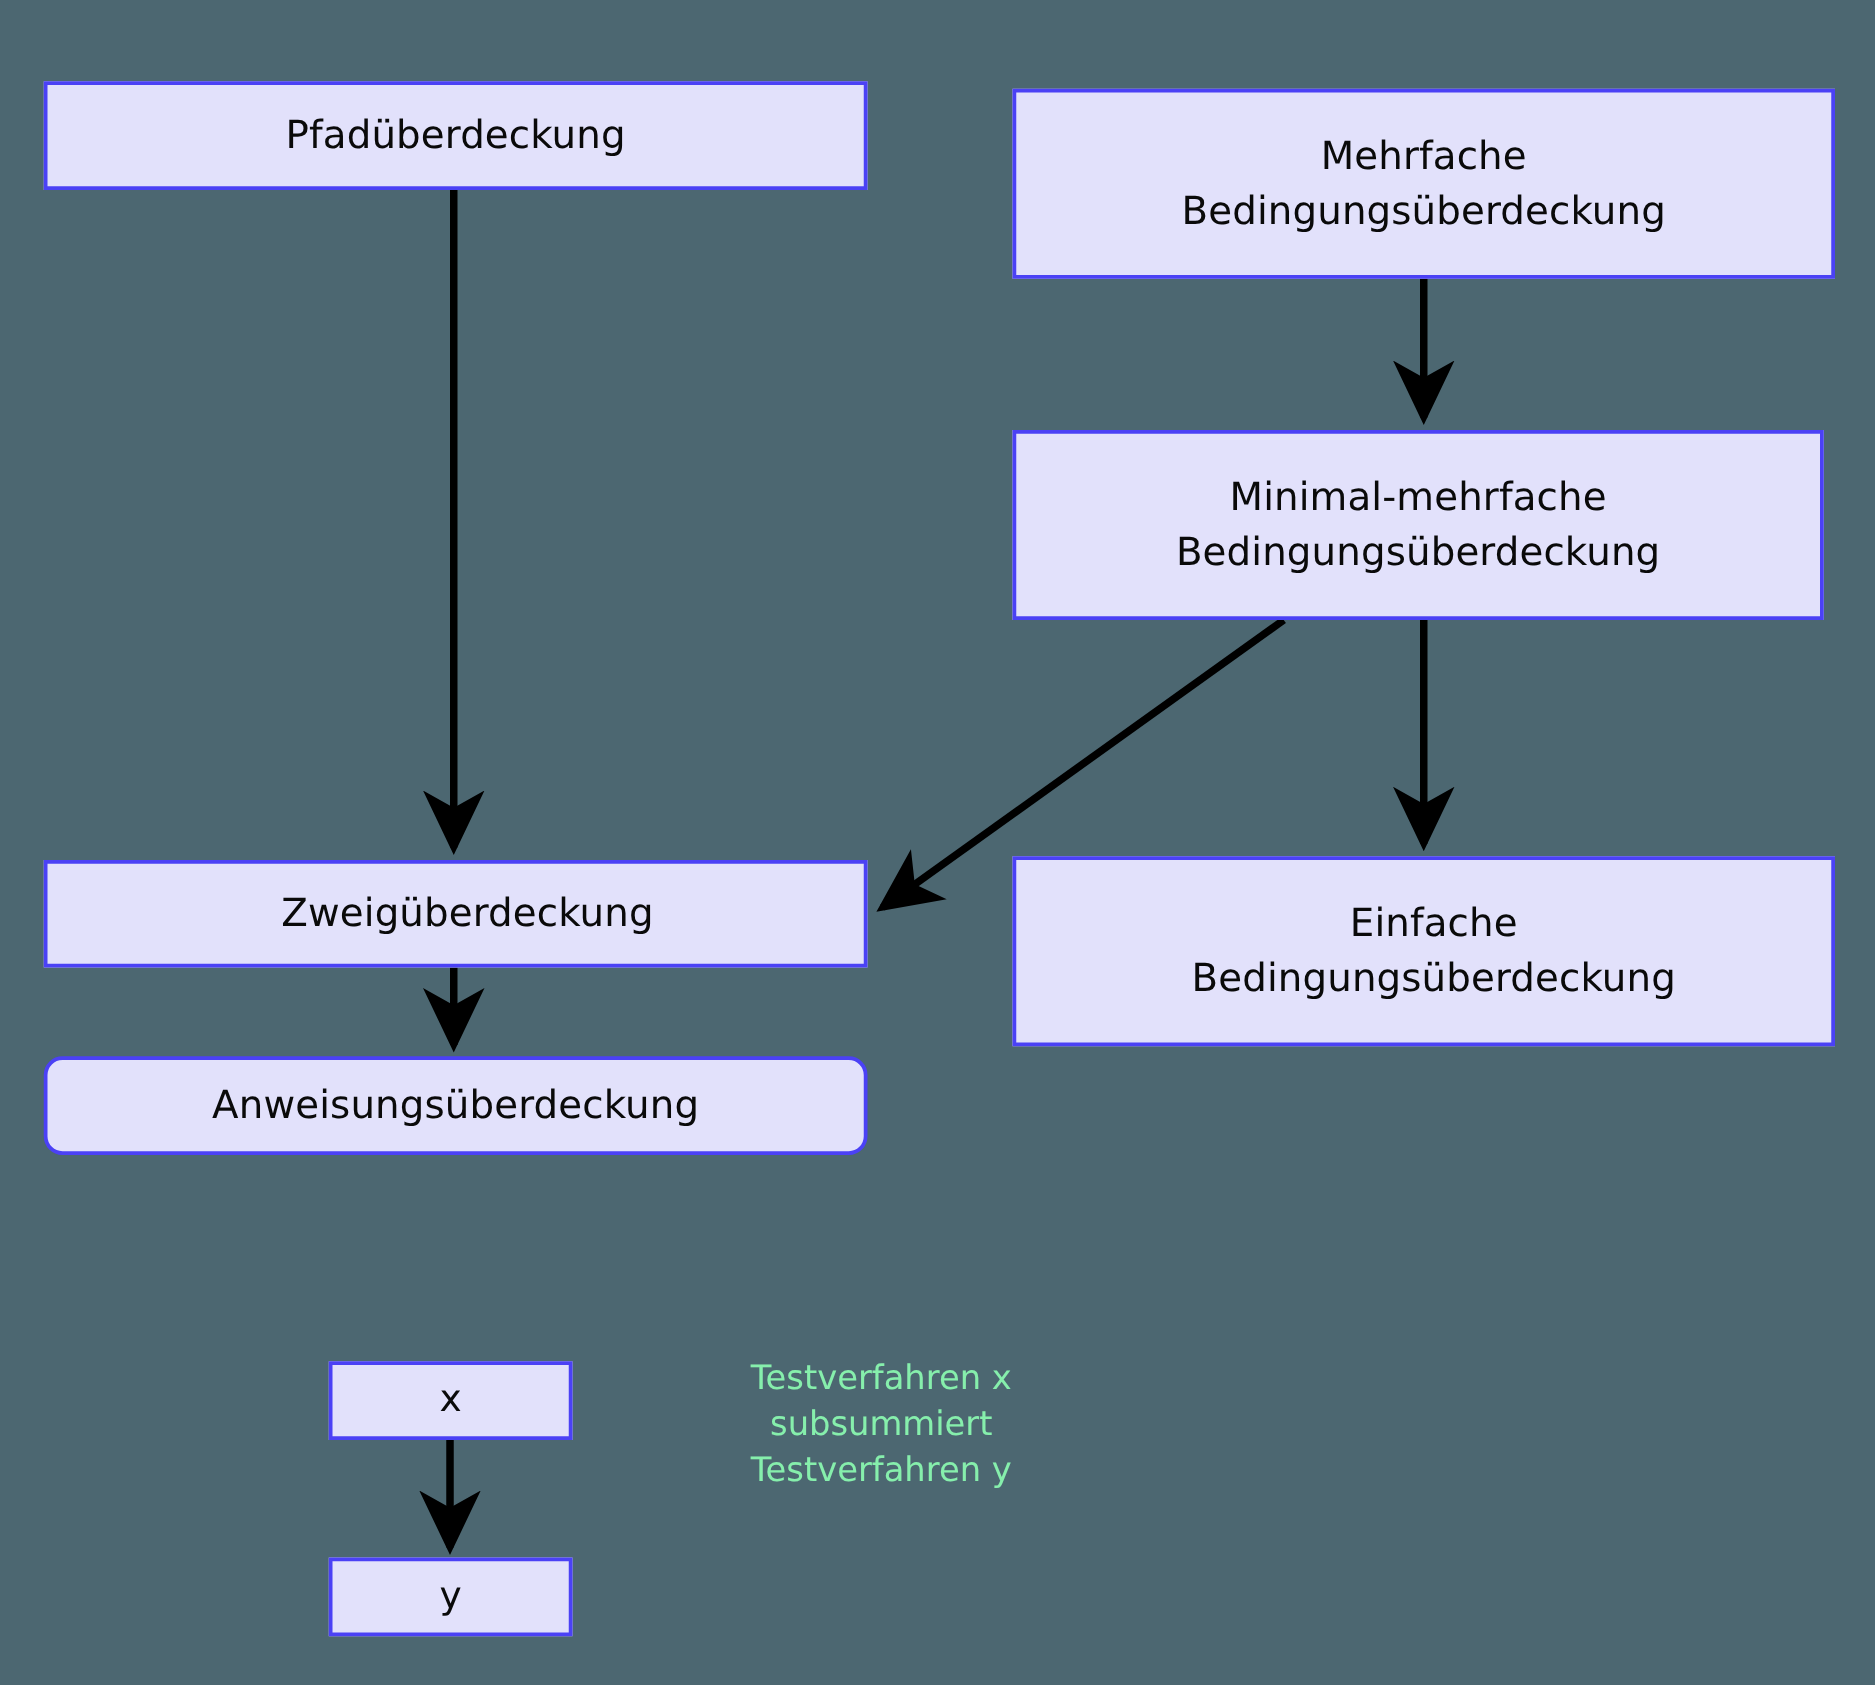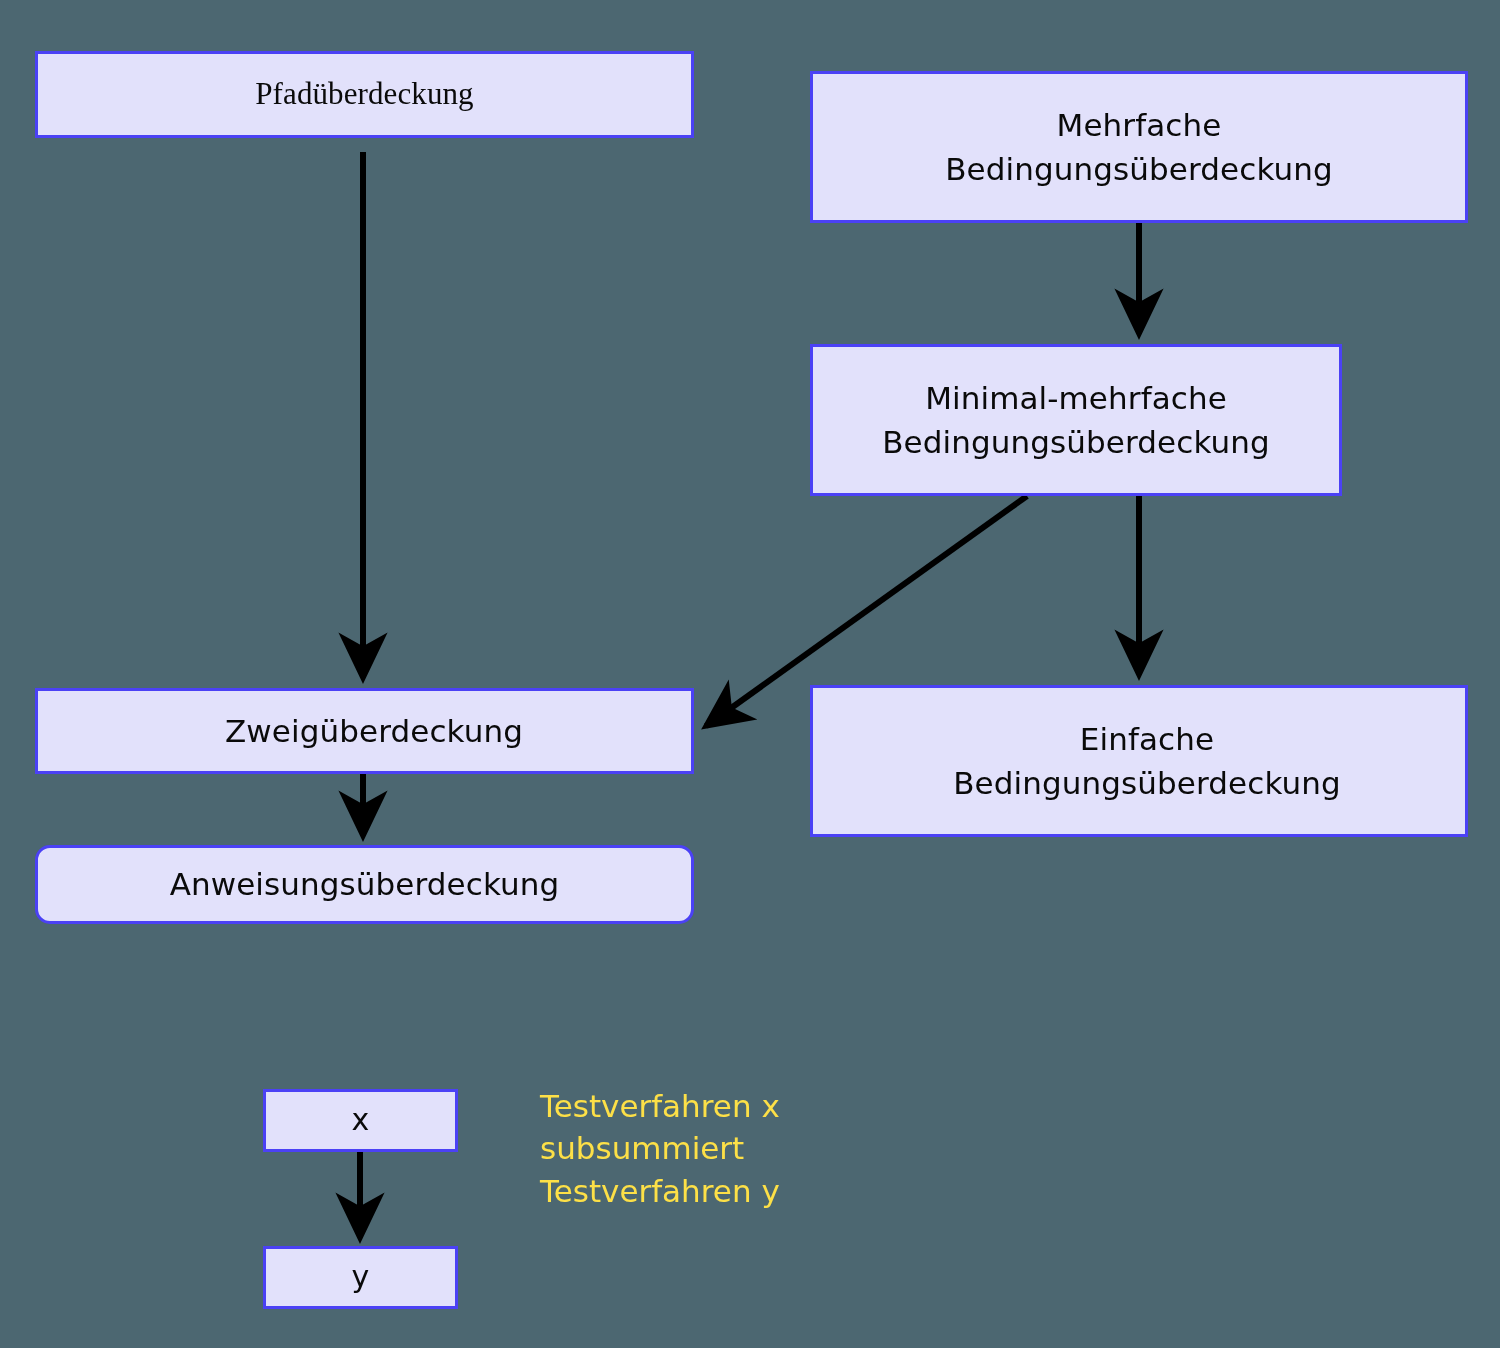--- a/index.html
+++ b/index.html
@@ -40,24 +40,24 @@
   #edges {
     position: absolute;
     left: 0;
     top: 0;
     width: 1500px;
     height: 1348px;
     pointer-events: none;
   }
   .caption {
     position: absolute;
-    color: #fde047;
-    font-size: 31px;
+    color: #86efac;
+    font-size: 27px;
     line-height: 1.37;
-    text-align: left;
+    text-align: center;
     white-space: pre-line;
   }
 </style>
 </head>
 <body>
 
 <div id="stage">
 
   <svg id="edges" viewBox="0 0 1500 1348" width="1500" height="1348">
     <defs>
@@ -72,26 +72,26 @@
 
     <line x1="1139" y1="496" x2="1139" y2="675" stroke="#000000" stroke-width="6" marker-end="url(#arrowhead)"></line>
 
     <line x1="1027" y1="496" x2="706" y2="726" stroke="#000000" stroke-width="6" marker-end="url(#arrowhead)"></line>
 
     <line x1="363" y1="774" x2="363" y2="836" stroke="#000000" stroke-width="6" marker-end="url(#arrowhead)"></line>
 
     <line x1="360" y1="1152" x2="360" y2="1238" stroke="#000000" stroke-width="6" marker-end="url(#arrowhead)"></line>
   </svg>
 
-  <div class="node" style="left:35px; top:51px; width:659px; height:87px;font-family:Liberation Serif, serif;">Pfadüberdeckung</div>
+  <div class="node" style="left:35px; top:65px; width:659px; height:87px;">Pfadüberdeckung</div>
 
   <div class="node" style="left:810px; top:33px; width:658px; height:152px;margin-top:38px;">Mehrfache
 Bedingungsüberdeckung</div>
 
-  <div class="node" style="left:810px; top:344px; width:532px; height:152px;">Minimal-mehrfache
+  <div class="node" style="left:810px; top:344px; width:649px; height:152px;">Minimal-mehrfache
 Bedingungsüberdeckung</div>
 
   <div class="node" style="left:35px; top:688px; width:659px; height:86px;padding-left:19px;">Zweigüberdeckung</div>
 
   <div class="node" style="left:810px; top:685px; width:658px; height:152px;padding-left:16px;">Einfache
 Bedingungsüberdeckung</div>
 
   <div class="node" style="left:35px; top:845px; width:659px; height:79px;border-radius:15px;">Anweisungsüberdeckung</div>
 
   <div class="node small" style="left:263px; top:1089px; width:195px; height:63px;">x</div>

